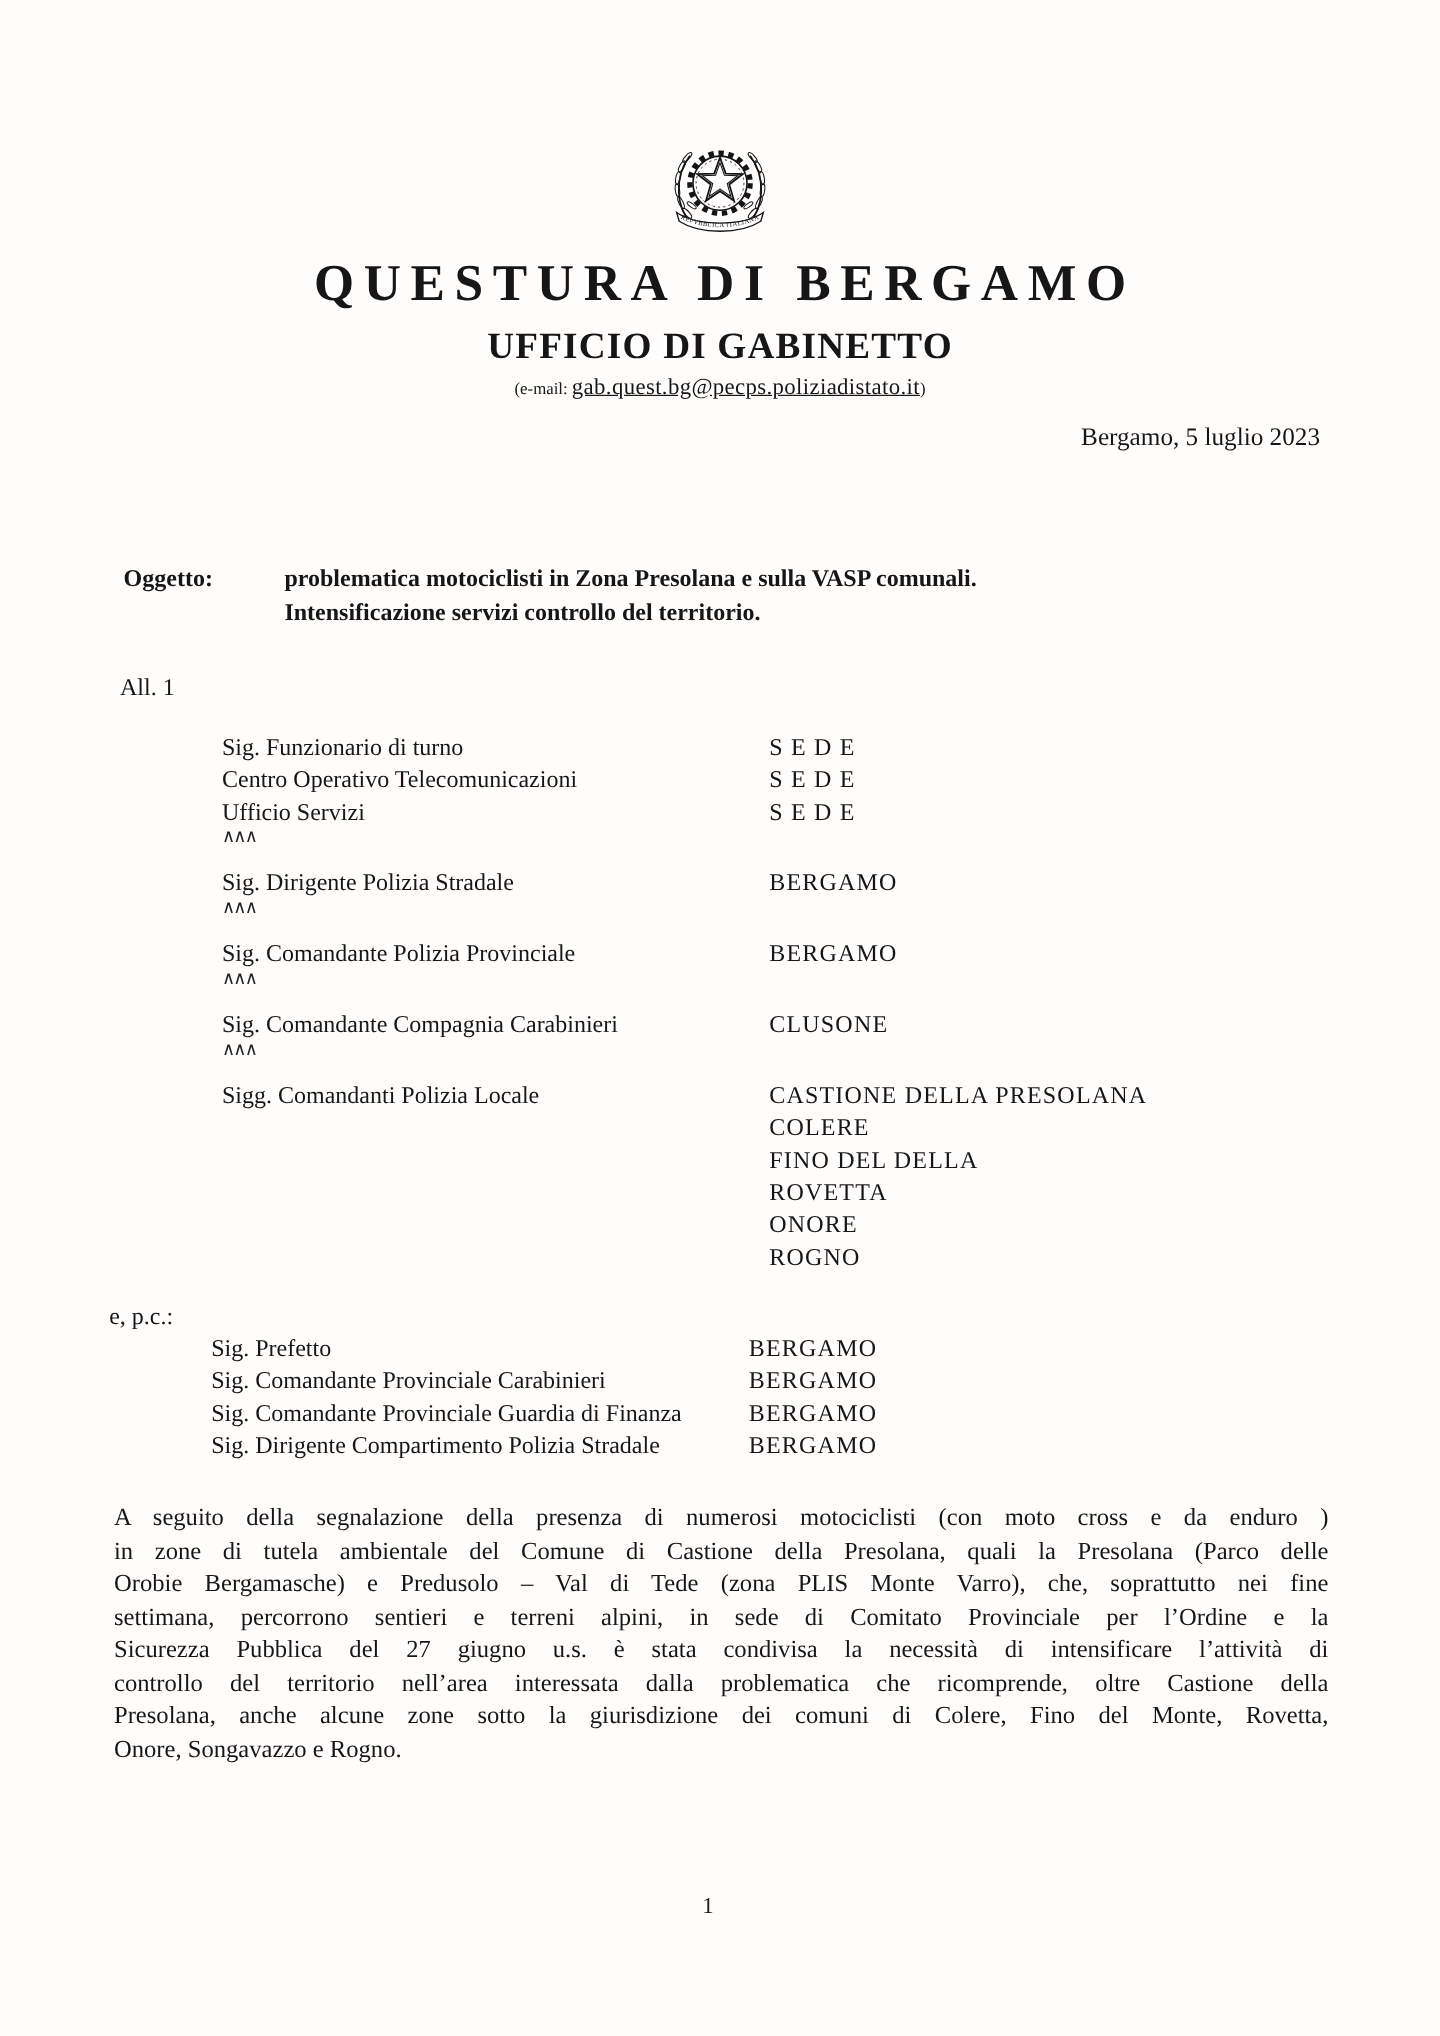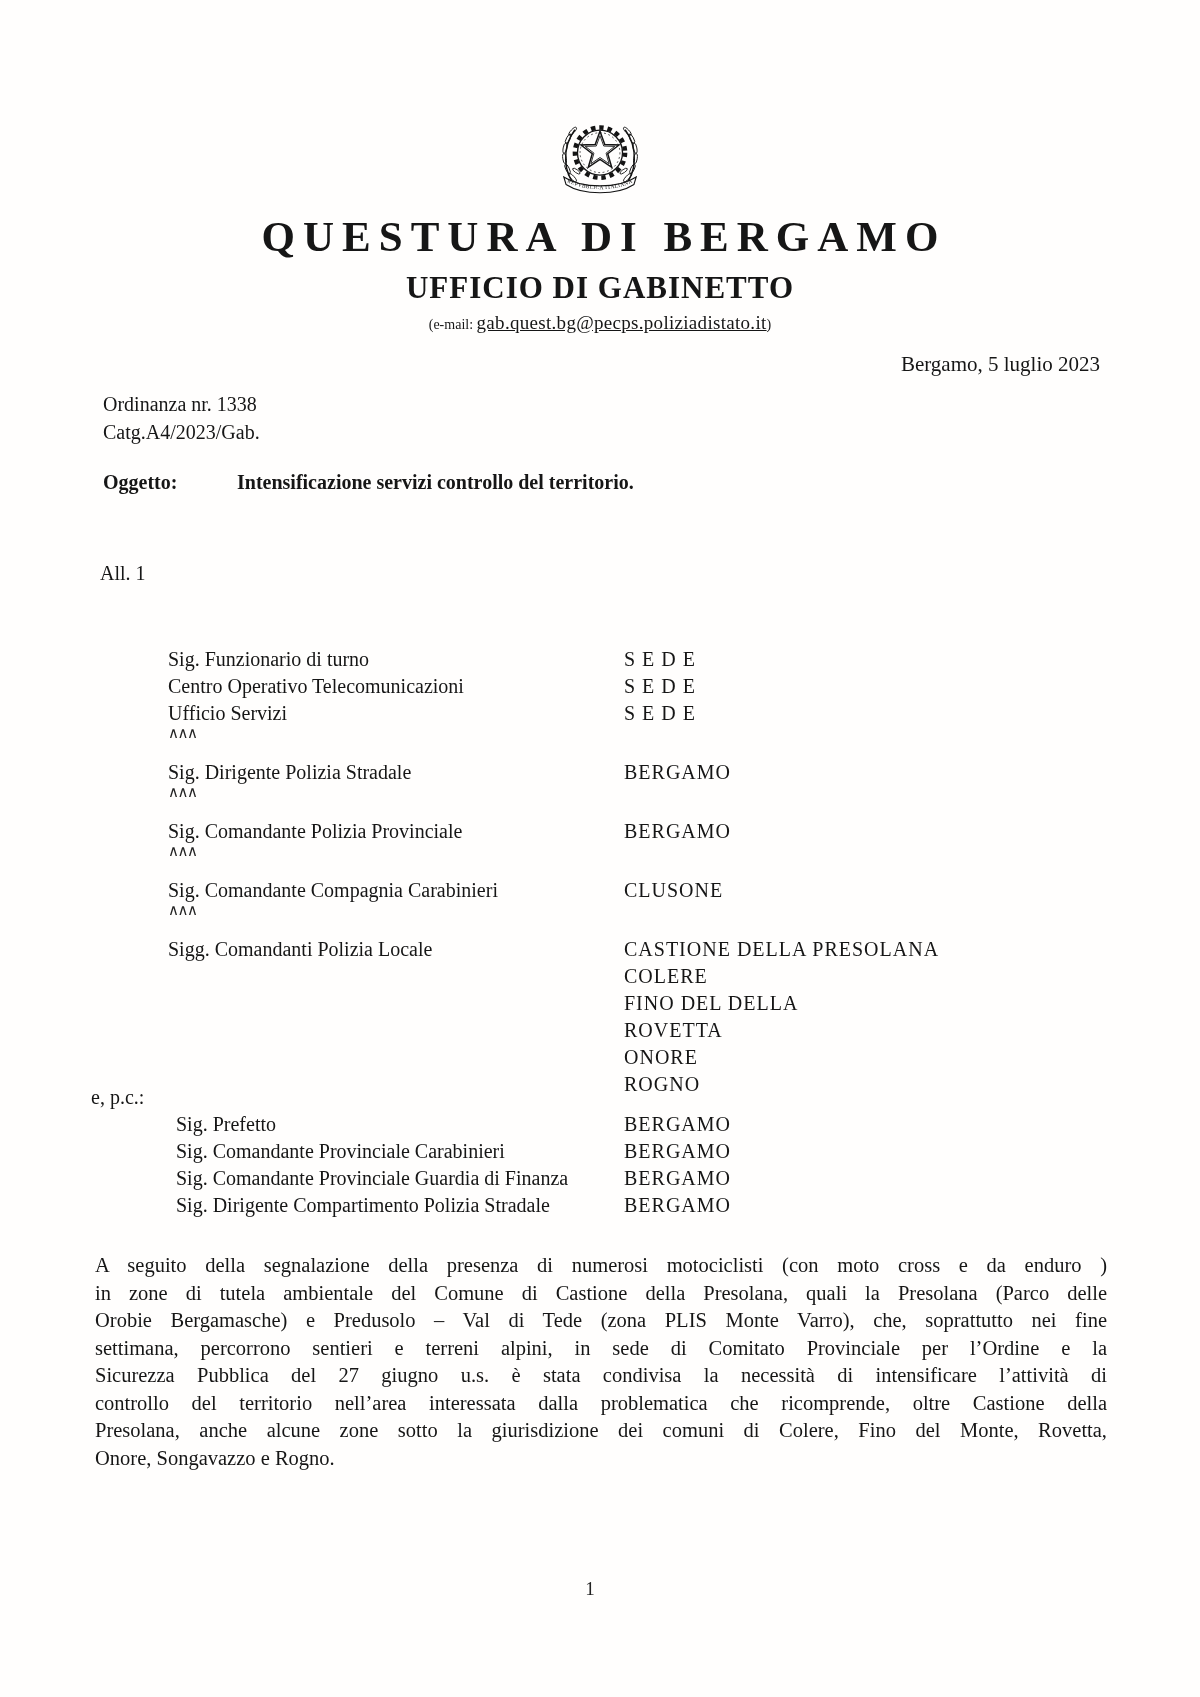--- a/index.html
+++ b/index.html
@@ -21,21 +21,21 @@
     position:absolute;top:271px;left:0;width:1200px;
     text-align:center;font-weight:bold;font-size:31px;line-height:33px;letter-spacing:1px;
   }
   .email-line{position:absolute;top:312px;left:0;width:1200px;text-align:center;font-size:14px;}
   .email-line .addr{font-size:19px;text-decoration:underline;letter-spacing:.3px;}
   .dateline{position:absolute;top:352px;right:100px;font-size:21px;white-space:nowrap;}
   .protocol{position:absolute;top:390px;left:103px;font-size:20px;line-height:28px;}
   .subject{position:absolute;top:468px;left:103px;width:1000px;display:flex;font-size:20px;font-weight:bold;line-height:28.5px;}
   .subject .slabel{flex:0 0 134px;}
   .attach{position:absolute;top:562px;left:100px;font-size:20px;}
-  .recipients{position:absolute;top:648px;left:0;width:1104px;font-size:20px;}
+  .recipients{position:absolute;top:612px;left:0;width:1104px;font-size:20px;padding-left:17px;}
   .rrow{position:relative;height:27px;}
   .rname{position:absolute;left:168px;white-space:nowrap;}
   .cc .rname{left:176px;}
   .rplace{position:absolute;left:624px;letter-spacing:1px;white-space:nowrap;}
   .crow{position:relative;height:22px;margin-bottom:10px;}
   .caret{position:absolute;left:168px;top:-5px;font-size:15px;letter-spacing:-1.5px;color:#242424;}
   .cc{position:absolute;top:1086px;left:0;width:1200px;font-size:20px;}
   .cc-label-row{position:relative;height:27px;}
   .cc-label{position:absolute;left:91px;}
   .bodytext{position:absolute;top:1252px;left:95px;width:1012px;font-size:20.5px;line-height:27.5px;}
@@ -85,28 +85,25 @@
   </div>
 
   <div class="org-title">QUESTURA DI BERGAMO</div>
   <div class="office-subtitle">UFFICIO DI GABINETTO</div>
   <div class="email-line">
     <span>(e-mail:</span>
     <span class="addr">gab.quest.bg@pecps.poliziadistato.it</span><span>)</span>
   </div>
 
   <div class="dateline">Bergamo, 5 luglio 2023</div>
-  <div class="protocol">
-    <div>Ordinanza nr. 1338</div>
-    <div>Catg.A4/2023/Gab.</div>
-  </div>
 
   <div class="subject">
     <span class="slabel">Oggetto:</span>
     <span class="slines">
+      <div>problematica motociclisti in Zona Presolana e sulla VASP comunali.</div>
       <div>Intensificazione servizi controllo del territorio.</div>
     </span>
   </div>
 
   <div class="attach">All. 1</div>
 
   <div class="recipients">
     <div class="rrow">
       <span class="rname">Sig. Funzionario di turno</span>
       <span class="rplace">S E D E</span>

